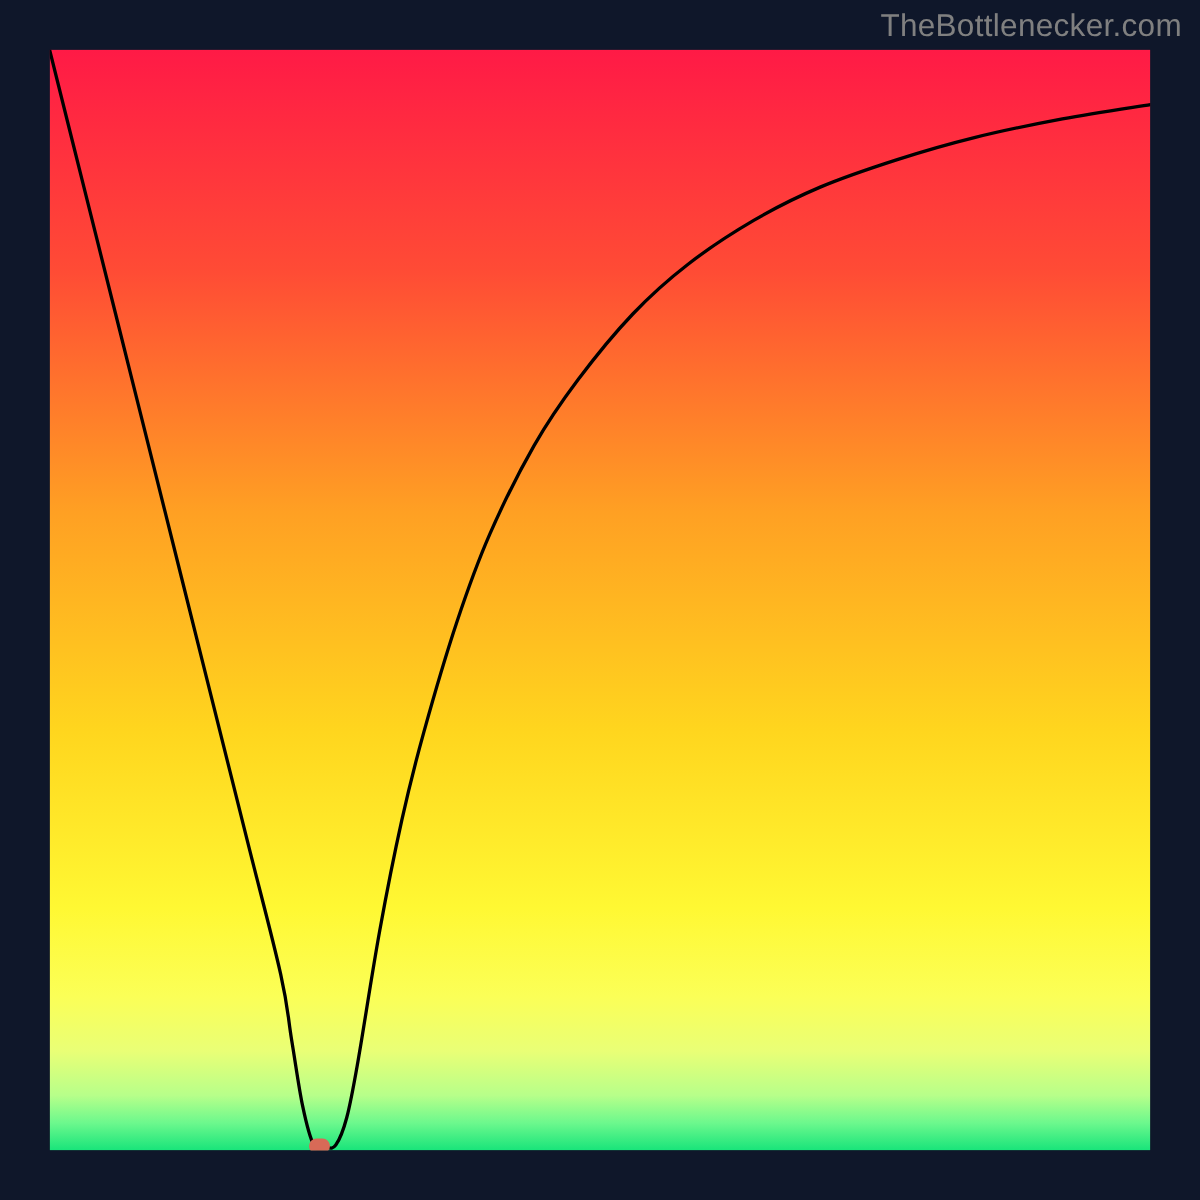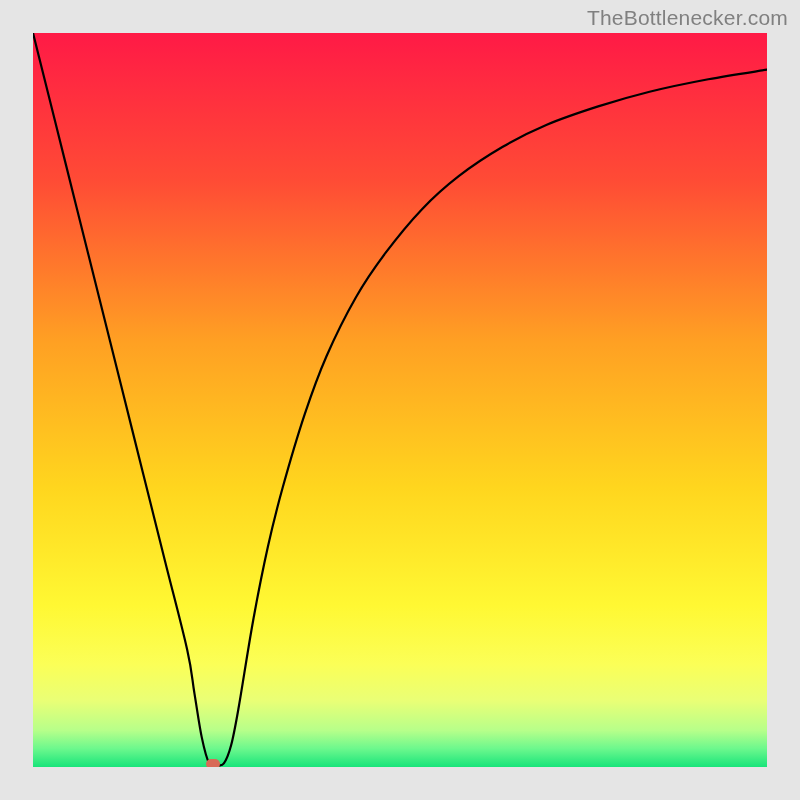--- a/index.html
+++ b/index.html
@@ -10,21 +10,21 @@
     background: #000;
     overflow: hidden;
     font-family: Arial, Helvetica, sans-serif;
   }
   .frame {
     position: absolute;
     top: 0;
     left: 0;
     width: 800px;
     height: 800px;
-    background: #e5e5e5;
+    background: #0f172a;
   }
   .plot-area {
     position: absolute;
     top: 33px;
     left: 33px;
     width: 734px;
     height: 734px;
     overflow: hidden;
   }
   .gradient {

